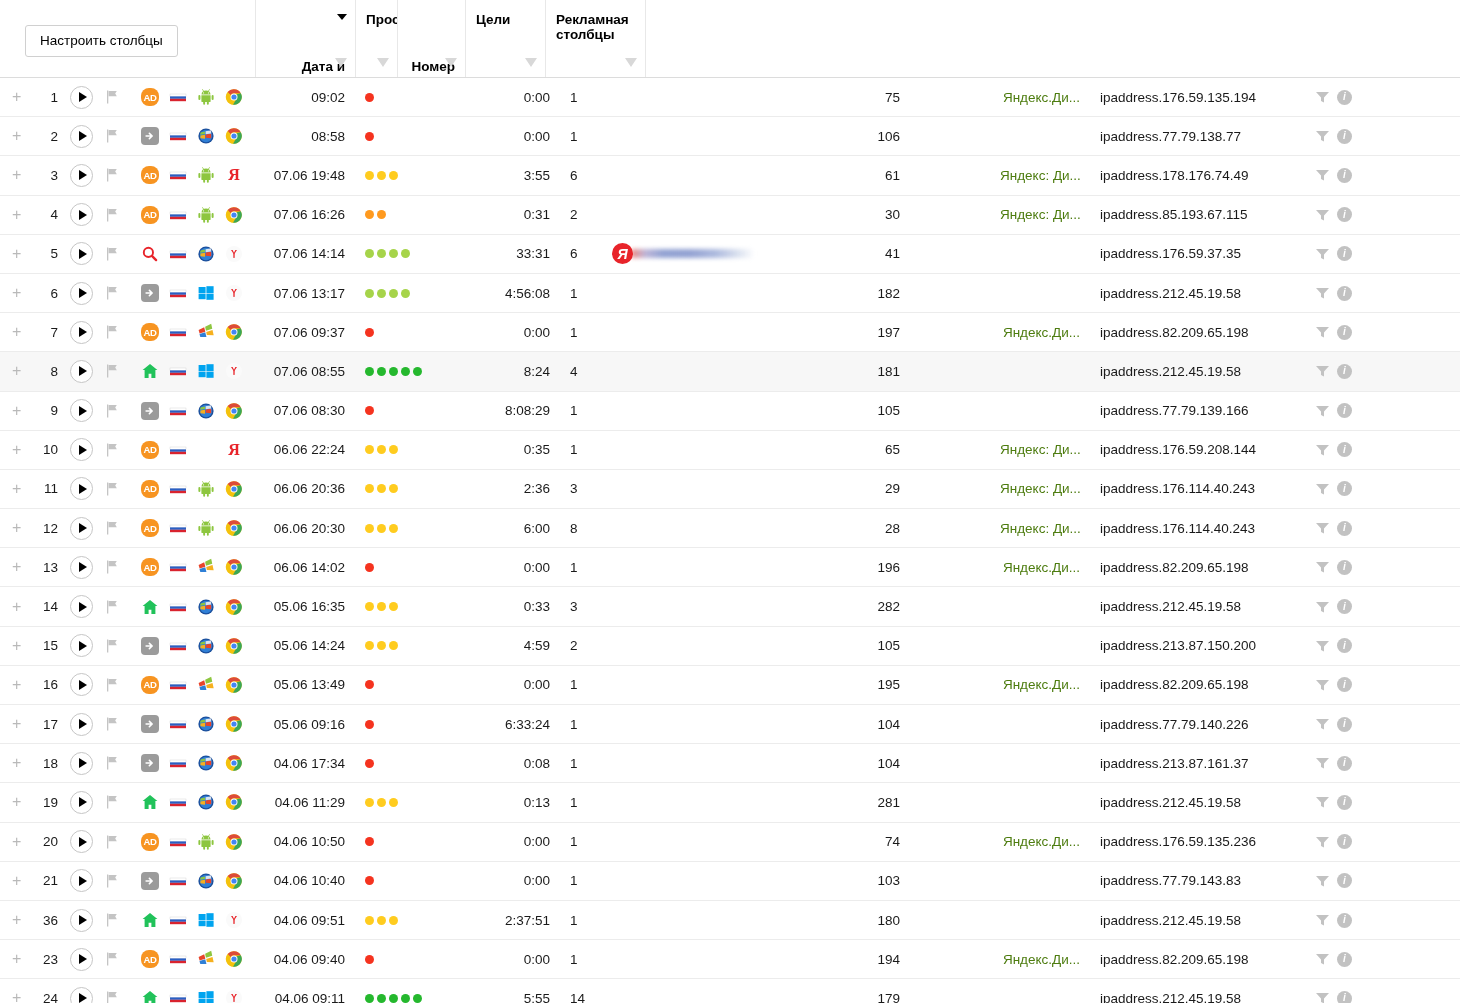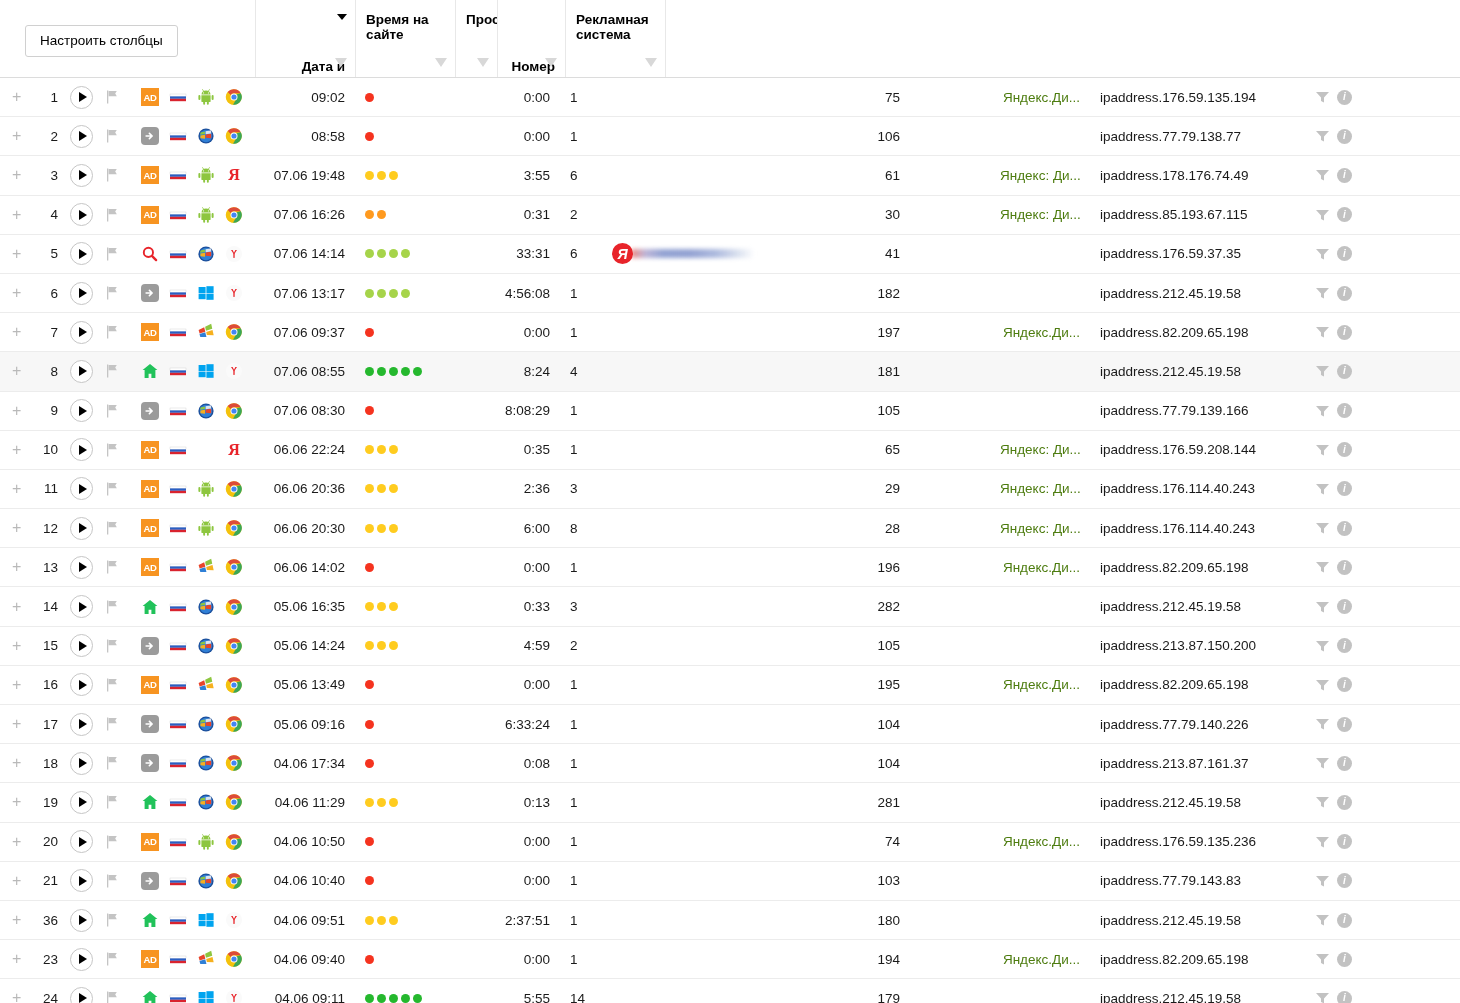--- a/index.html
+++ b/index.html
@@ -117,21 +117,21 @@
     width: 18px; height: 16px; flex: 0 0 auto; margin-right: 18px;
     cursor: pointer; position: relative;
   }
   .flagbtn svg { display: block; }
 
   .icons { display: flex; align-items: center; gap: 10px; }
   .ico { width: 18px; height: 18px; flex: 0 0 auto; display: block; position: relative; }
 
   
   .ico-ad {
-    background: #f79421; border-radius: 0;
+    background: #f79421; border-radius: 8px;
     color: #fff; font-size: 9.5px; font-weight: bold;
     display: flex; align-items: center; justify-content: center;
     letter-spacing: -0.3px;
   }
   .ico-direct {
     background: #9b9b9b; border-radius: 4px;
     display: flex; align-items: center; justify-content: center;
   }
 
   
@@ -182,39 +182,39 @@
       <button class="cfg-btn">Настроить столбцы</button>
     </div>
 
     <div class="th c-date right">
       <span class="lbl">Дата и время визита</span>
       <span class="sort-caret"></span>
       <span class="filter-tri"></span>
     </div>
 
 
-    <div class="th c-time">
-      <span class="lbl">Время на сайте</span>
-      <span class="filter-tri"></span>
-    </div>
 
     <div class="th c-views">
       <span class="lbl">Просм</span>
       <span class="filter-tri"></span>
     </div>
 
 
     <div class="th c-num right">
       <span class="lbl">Номер визита</span>
       <span class="filter-tri"></span>
     </div>
 
+    <div class="th c-goal">
+      <span class="lbl">Цели</span>
+      <span class="filter-tri"></span>
+    </div>
 
     <div class="th c-ads">
-      <span class="lbl">Рекламная система</span>
+      <span class="lbl">Рекламная столбцы</span>
       <span class="filter-tri"></span>
     </div>
 
 
     <div class="th c-act2"></div>
   </div>
 
   <div class="tbody" id="tbody">
       <div class="row">
         <div class="c-first">

